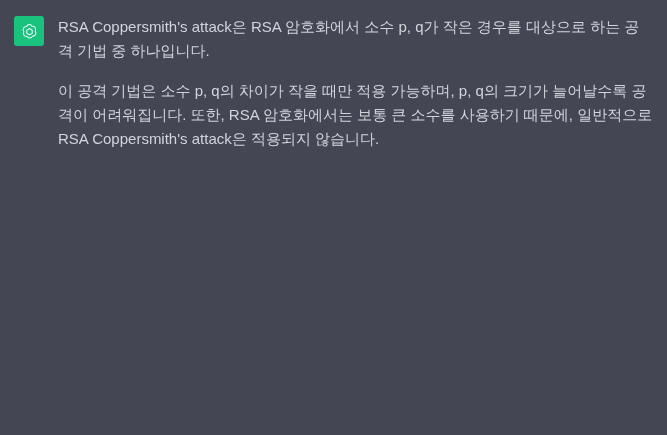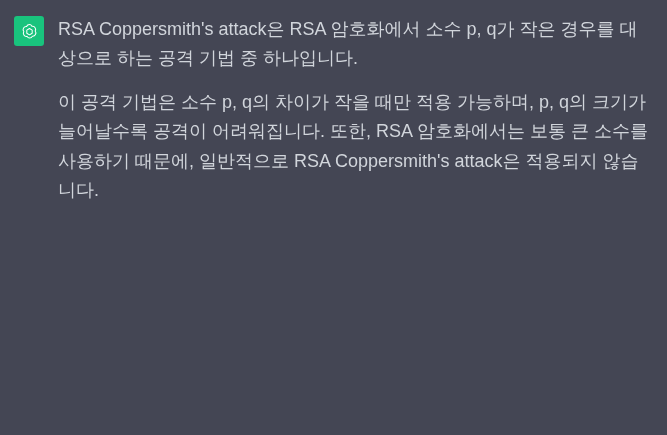--- a/index.html
+++ b/index.html
@@ -31,21 +31,21 @@
     justify-content: center;
     margin-right: 14px;
     margin-top: 2px;
   }
   .avatar svg {
     display: block;
   }
   .message-body {
     flex: 1;
     color: #d1d5db;
-    font-size: 18px;
+    font-size: 15px;
     line-height: 1.62;
     padding-top: 1px;
   }
   .message-body p {
     margin: 0 0 15px 0;
   }
   .message-body p:last-child {
     margin-bottom: 8px;
   }
 </style>

